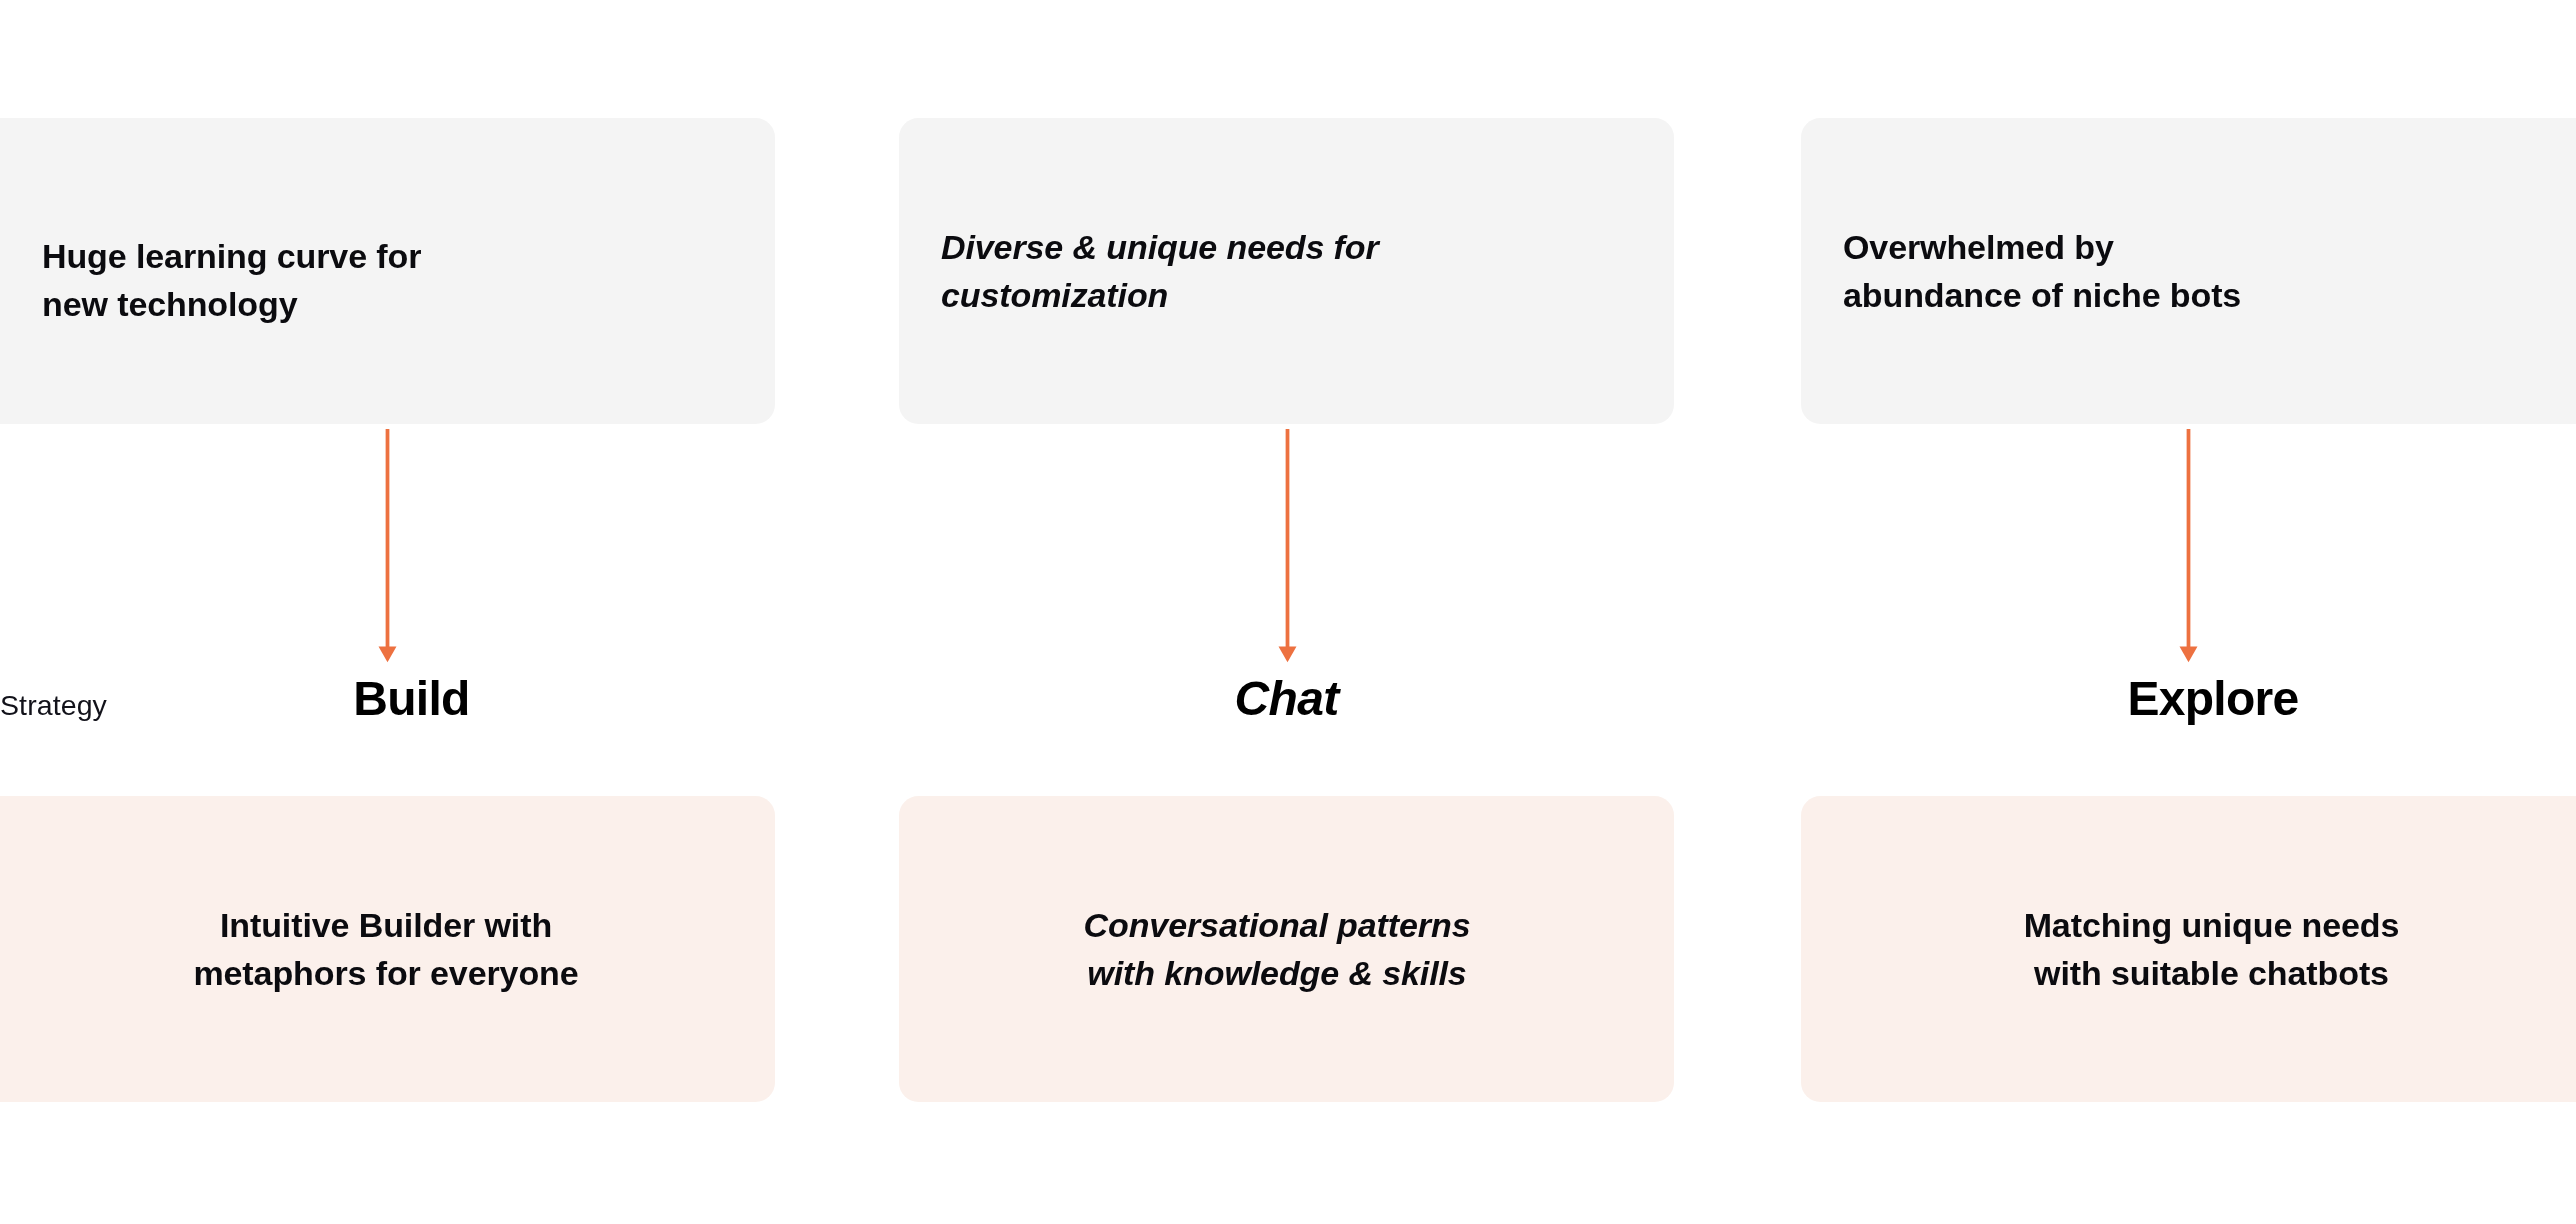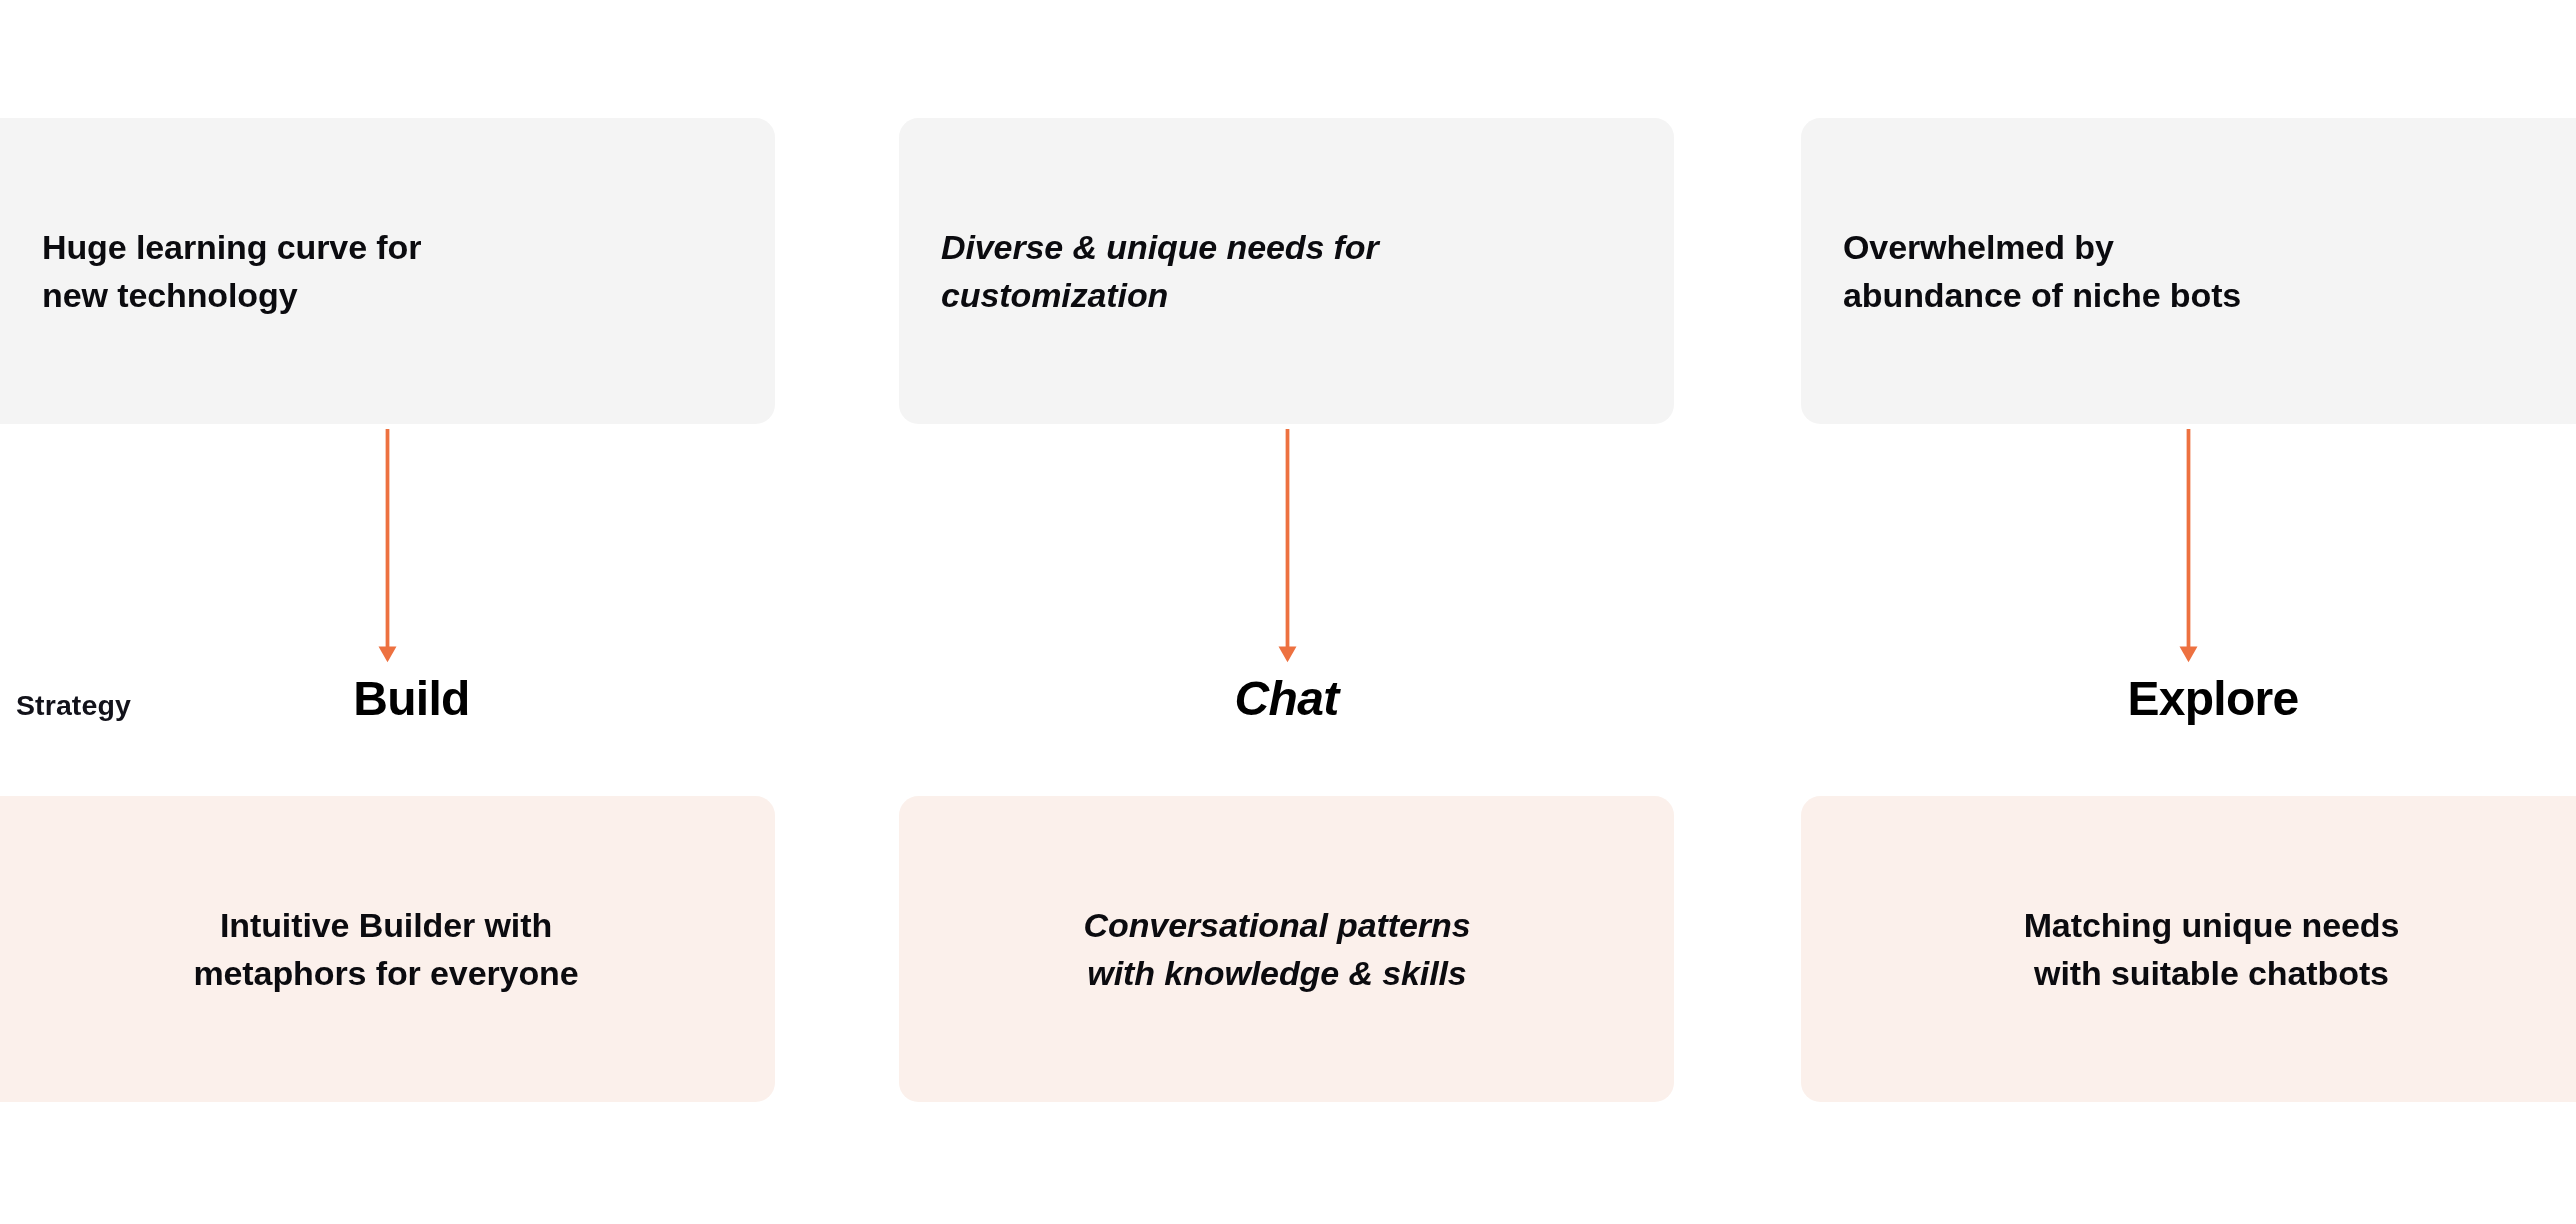--- a/index.html
+++ b/index.html
@@ -52,43 +52,43 @@
     position: absolute;
     top: 50%;
     transform: translateY(-50%);
     font-size: 34px;
     font-weight: 700;
     line-height: 1.42;
     letter-spacing: -0.1px;
     color: #0b0b0f;
     white-space: pre-line;
   }
-  .col-0 .problem-card .card-text { left: 91px; right: 45px; }
+  .col-0 .problem-card .card-text { left: 91px; right: 45px; margin-top: 9px; }
   .col-1 .problem-card .card-text { left: 42px;  right: 45px; }
   .col-2 .problem-card .card-text { left: 42px;  right: 45px; }
 
   
   .arrow {
     position: absolute;
     top: 429px;
     width: 21px;
     height: 234px;
     overflow: visible;
   }
   .col-0 .arrow { left: 426px; }
   .col-1 .arrow { left: 378px; }
   .col-2 .arrow { left: 377px; }
 
   
   .row-label {
     position: absolute;
     top: 691px;
-    left: 16px;
+    left: 0px;
     font-size: 28.5px;
-    font-weight: 700;
+    font-weight: 400;
     letter-spacing: 0.1px;
     color: #12121a;
     line-height: 1;
     white-space: nowrap;
   }
 
   .strategy-name {
     position: absolute;
     top: 673px;
     width: 100%;

